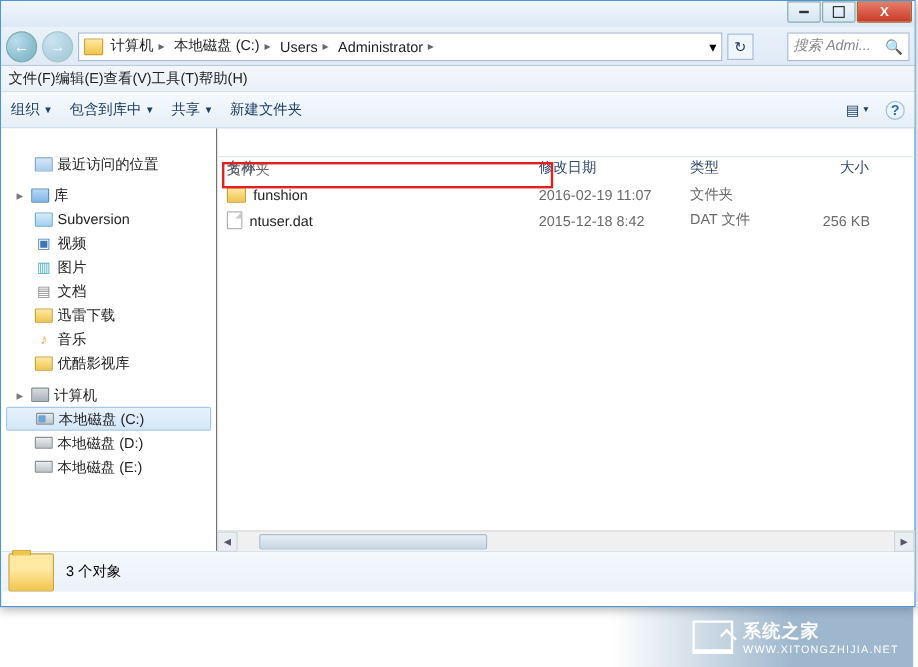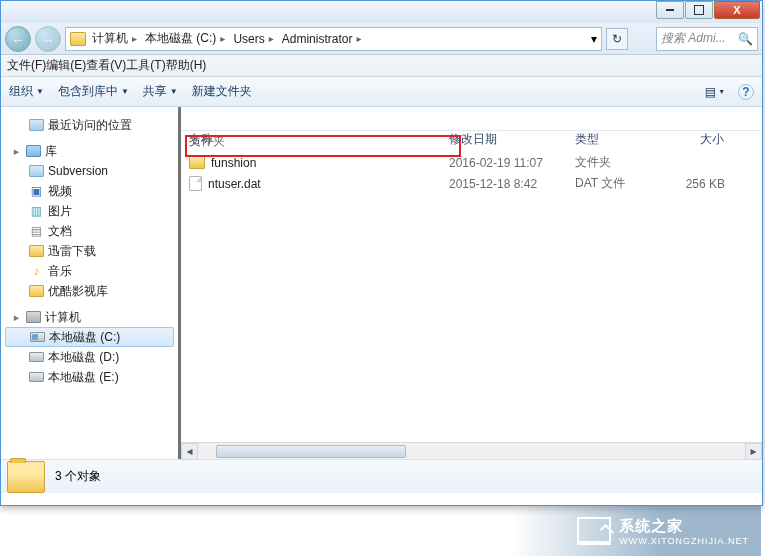--- a/index.html
+++ b/index.html
@@ -32,21 +32,21 @@
 
 
 .toolbar { height:30px; background:linear-gradient(#f6fafd,#e5eef7); border-bottom:1px solid #c7d7e6; display:flex; align-items:center; padding:0 8px; gap:14px; }
 .tbtn { display:flex; align-items:center; gap:3px; color:#1c3e63; }
 .tbtn .dd { font-size:8px; color:#1c3e63; }
 .toolbar .spacer { flex:1; }
 .tico { width:18px; height:18px; display:flex; align-items:center; justify-content:center; color:#1c3e63; }
 
 
 .body { display:flex; height: calc(100% - 22px - 32px - 22px - 30px - 46px); }
-.tree { width:180px; border-right:3px solid #737373; overflow-y:auto; background:#fff; padding:8px 0; }
+.tree { width:180px; border-right:1px solid #737373; overflow-y:auto; background:#fff; padding:20px 0; }
 .tnode { display:flex; align-items:center; height:20px; padding-left:10px; gap:4px; color:#222; white-space:nowrap; }
 .tnode.sub { padding-left:28px; }
 .tnode.sub2 { padding-left:28px; }
 .tnode.group { margin-top:6px; }
 .tnode.sel { background:linear-gradient(#e8f2fd,#d3e7fa); border:1px solid #a6c8ea; border-radius:2px; margin:0 4px; padding-left:24px; }
 .exp { width:11px; height:11px; display:inline-flex; align-items:center; justify-content:center; color:#7a7a7a; font-size:11px; }
 .tico-fld { width:15px; height:12px; background:linear-gradient(#ffe9a3,#f0c54f); border:1px solid #cda334; border-radius:1px; }
 .tico-lib { width:15px; height:12px; background:linear-gradient(#b6d7f7,#7fb7ea); border:1px solid #5a8cc0; border-radius:1px; }
 .tico-comp { width:15px; height:12px; background:linear-gradient(#d7dbde,#a9b2b9); border:1px solid #7e8a92; border-radius:1px; }
 .tico-drive { width:15px; height:10px; background:linear-gradient(#e9ecef,#bcc3c9); border:1px solid #8a939a; border-radius:1px; }

